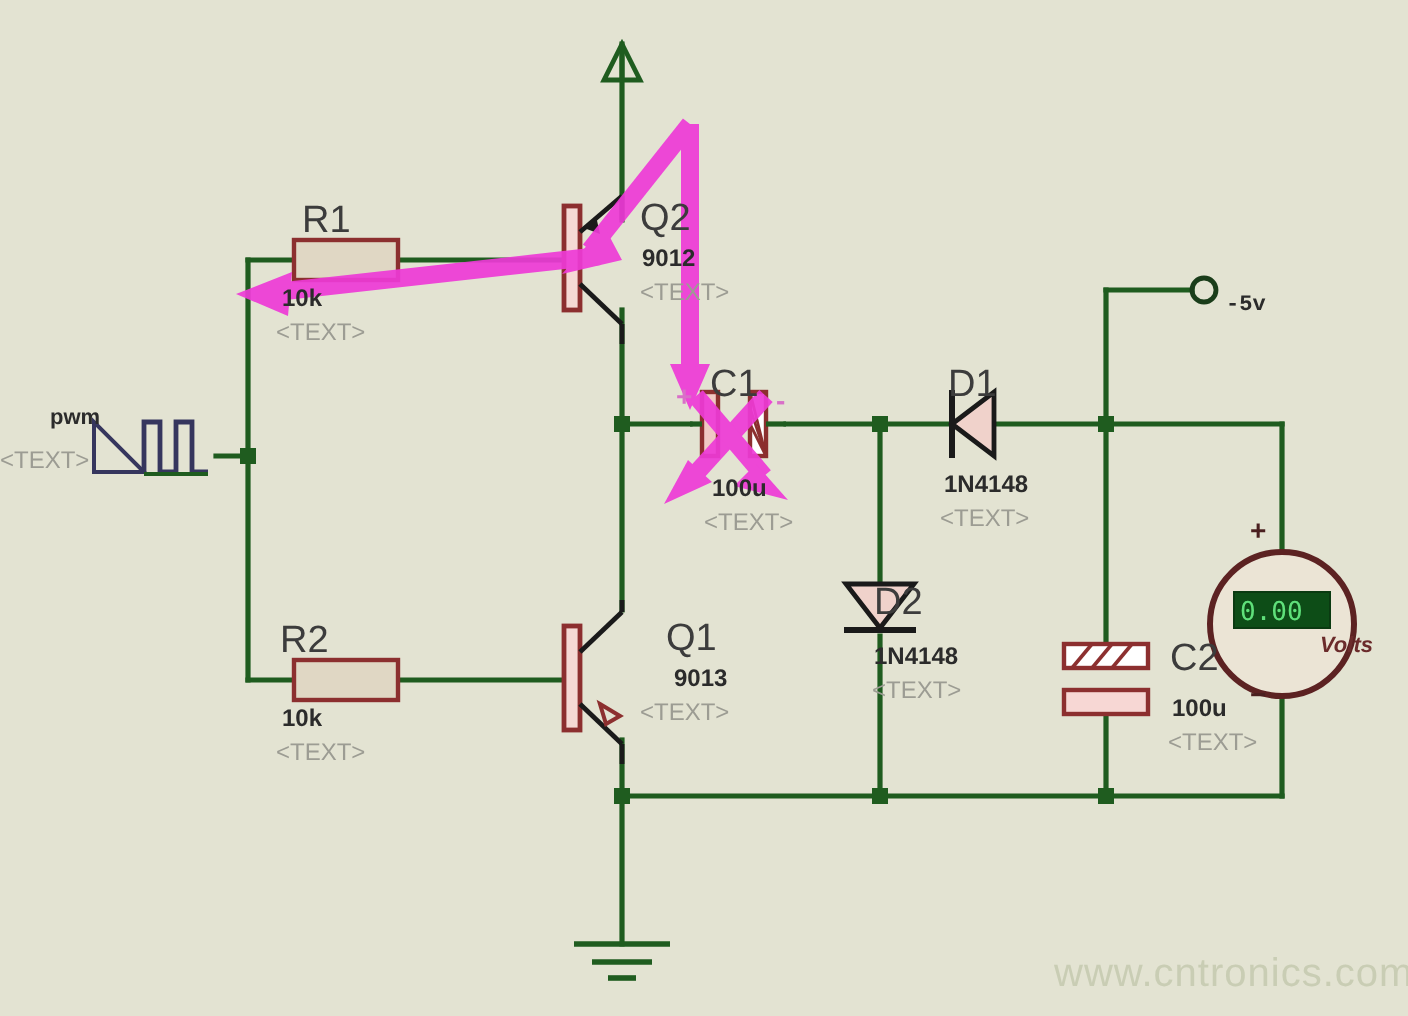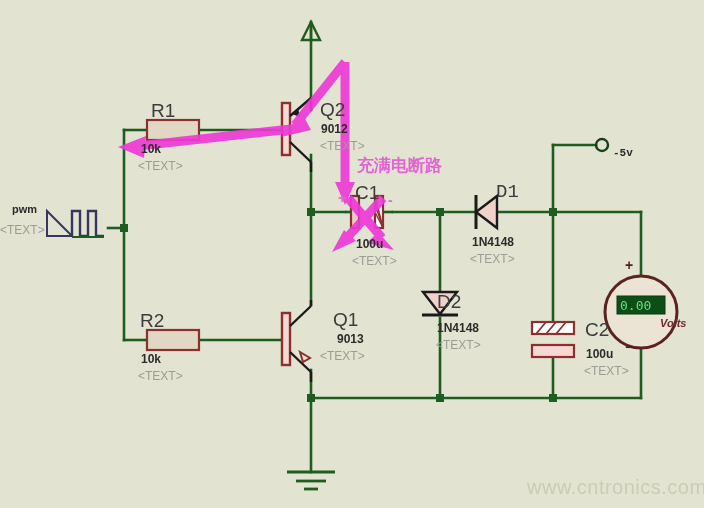--- a/index.html
+++ b/index.html
@@ -15,21 +15,21 @@
   .lbl{
     position:absolute;
     font-family:"Liberation Sans",sans-serif;
     white-space:pre;
     line-height:1;
     pointer-events:none;
   }
   .ref{font-size:19px;color:#3c3c3c;}
   .val{font-size:12px;font-weight:bold;color:#2b2b2b;}
   .txt{font-size:12px;color:#9c9c93;}
-  .pwm{font-size:11px;font-weight:bold;color:#2b2b2b;}
+  .pwm{font-size:11px;font-weight:bold;color:#2b2b2b;margin-left:13px;}
   .pwmtxt{font-size:12px;color:#9c9c93;}
   .term{font-size:11px;font-weight:bold;color:#2b2b2b;}
   .cn{
     font-size:17px;font-weight:bold;
     color:#e264d2;
     font-family:"DejaVu Sans",sans-serif;
   }
   .pol{font-size:14px;font-weight:bold;color:#d96fc8;}
   .volts{font-size:11px;font-style:italic;font-weight:bold;color:#6b2b2b;}
   .pm{font-size:14px;font-weight:bold;color:#4a1f1f;}
@@ -236,34 +236,33 @@
   <div class="lbl ref" style="left:355px;top:183px;">C1</div>
   <div class="lbl pol" style="left:338px;top:191px;">+</div>
   <div class="lbl pol" style="left:388px;top:193px;">-</div>
   <div class="lbl val" style="left:356px;top:238px;">100u</div>
   <div class="lbl txt" style="left:352px;top:255px;">&lt;TEXT&gt;</div>
 
   <div class="lbl ref" style="left:585px;top:320px;">C2</div>
   <div class="lbl val" style="left:586px;top:348px;">100u</div>
   <div class="lbl txt" style="left:584px;top:365px;">&lt;TEXT&gt;</div>
 
-  <div class="lbl ref" style="left:496px;top:183px;font-family:Liberation Mono, monospace;">D1</div>
+  <div class="lbl ref" style="left:474px;top:183px;">D1</div>
   <div class="lbl val" style="left:472px;top:236px;">1N4148</div>
   <div class="lbl txt" style="left:470px;top:253px;">&lt;TEXT&gt;</div>
 
   <div class="lbl ref" style="left:437px;top:292px;">D2</div>
   <div class="lbl val" style="left:437px;top:322px;">1N4148</div>
   <div class="lbl txt" style="left:436px;top:339px;">&lt;TEXT&gt;</div>
 
   <div class="lbl pm" style="left:625px;top:258px;">+</div>
   <div class="lbl pm" style="left:625px;top:340px;">−</div>
   <div class="lbl volts" style="left:622px;top:318px;margin-left:38px;">Volts</div>
 
   <div class="lbl pwm" style="left:12px;top:204px;">pwm</div>
   <div class="lbl pwmtxt" style="left:0px;top:224px;">&lt;TEXT&gt;</div>
 
   <div class="lbl term" style="left:613px;top:148px;font-family:Liberation Mono, monospace;">-5v</div>
 
-  <div class="lbl cn" style="left:357px;top:157px;">充满电断路</div>
 
   <div class="wm" style="left:527px;top:476px;">www.cntronics.com</div>
 
 </div>
 
 </body></html>

